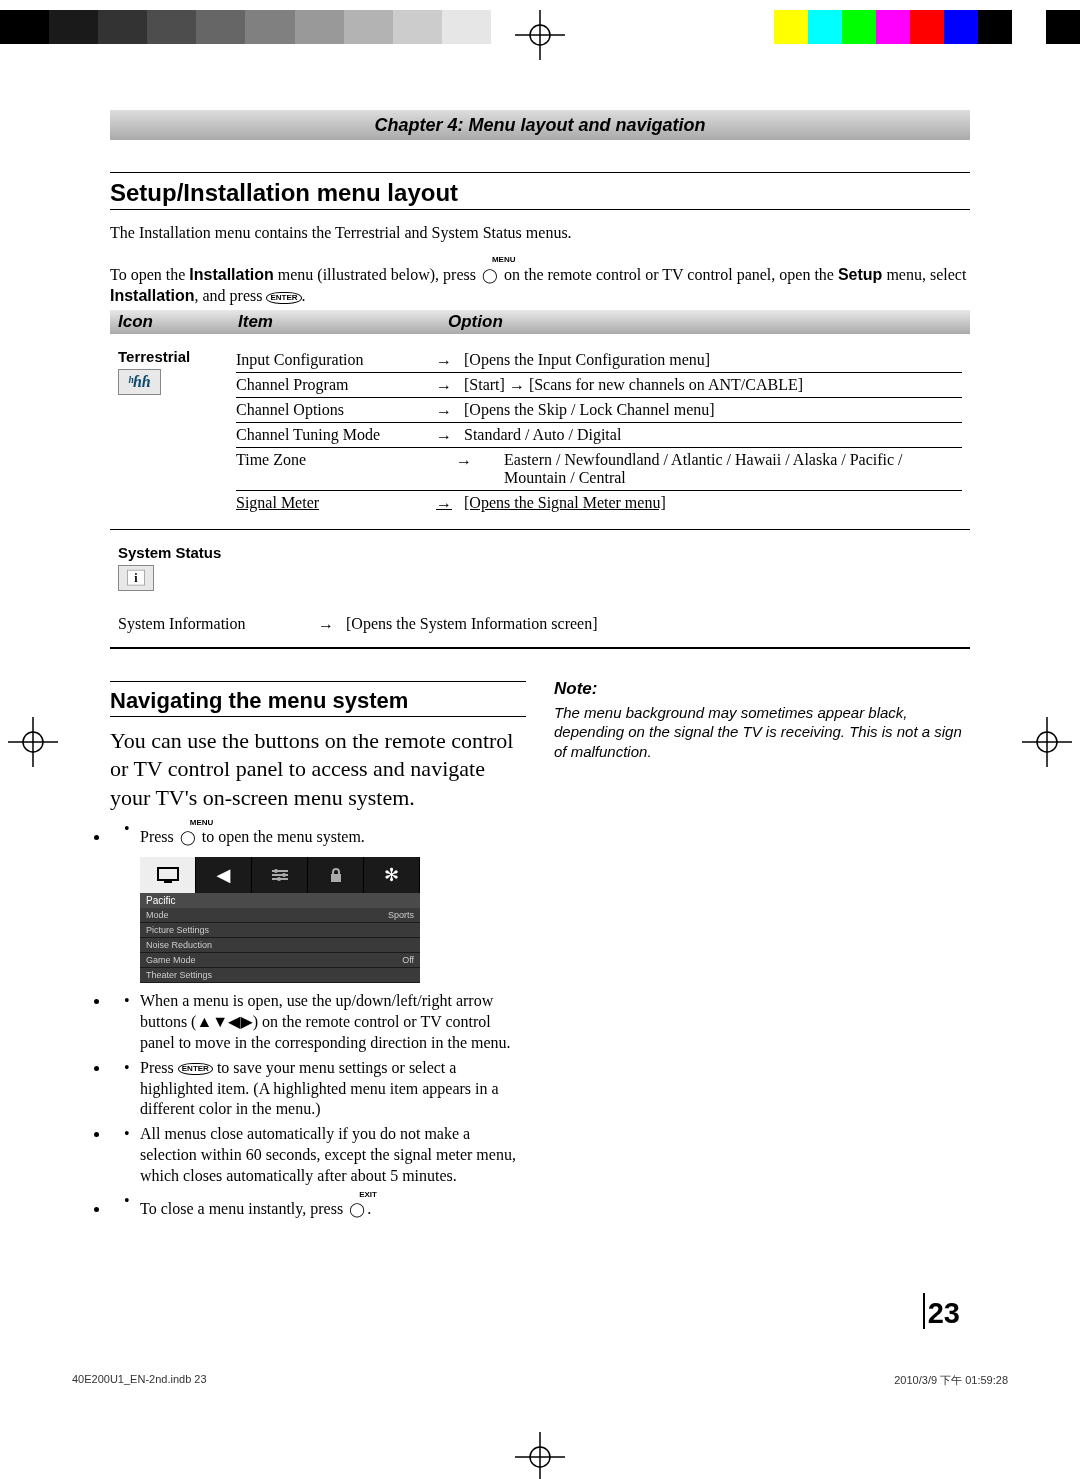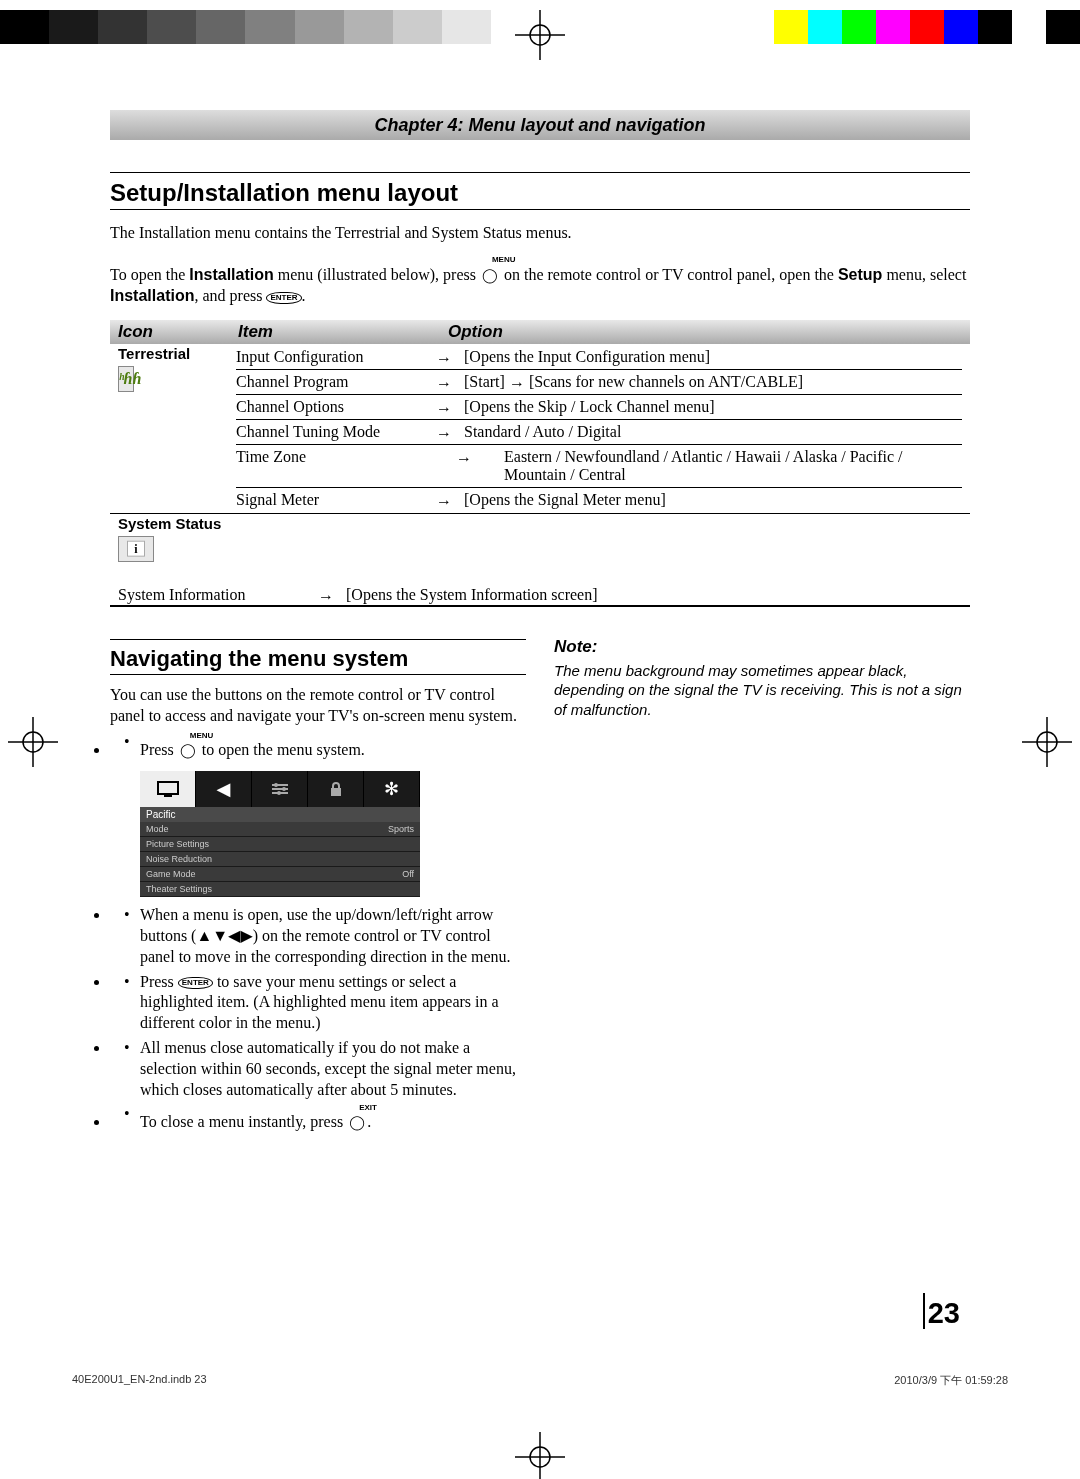--- a/index.html
+++ b/index.html
@@ -55,55 +55,55 @@
   .menu-btn .tiny { font-size:8px; font-family:Arial; font-weight:bold; display:block; line-height:1;margin-left:12px; }
   .menu-btn .circ { font-size:14px; line-height:1; }
 
   .enter-btn {
     display:inline-block; border:1.5px solid #000; border-radius:50%/60%;
     font-size:8px; padding:1px 3px; font-family:Arial; font-weight:bold;
     vertical-align:middle; line-height:1;
   }
 
   
-  .tab { margin-top:13px; width:100%; }
+  .tab { margin-top:3px; width:100%; }
   .tab-head { display:flex; background:linear-gradient(to bottom,#e8e8e8,#aaa);
     font-family:Arial; font-weight:bold; font-style:italic; font-size:17px; padding:2px 8px; }
   .th-icon{width:120px;}
   .th-item{width:210px;}
   .th-option{flex:1;}
 
-  .row { display:flex; border-bottom:1px solid #000; padding:1px 8px; align-items:flex-start; }
+  .row { display:flex; border-bottom:1px solid #000; padding:14px 8px; align-items:flex-start; }
   .row.noline { border-bottom:none;flex-direction:column; }
   .c-icon{width:118px; font-family:Arial; font-weight:bold; font-size:15px;}
   .c-item{width:200px;}
   .c-arrow{width:28px;text-align:left;}
   .c-option{flex:1;}
 
   .sig-icon {
-    display:block; width:16px; height:26px; border:1.5px solid #888; background:#e8e8e8;
-    color:#4d7c0f; text-align:center; font-size:16px; line-height:24px;
+    display:block; width:43px; height:26px; border:1.5px solid #888; background:#e8e8e8;
+    color:#0c4a6e; text-align:center; font-size:16px; line-height:24px;
     font-style:italic; font-family:Georgia, serif; margin-top:4px;
   }
   .info-icon {
     display:block; width:36px; height:26px; border:1.5px solid #888; background:#e8e8e8;
     margin-top:4px; position:relative;
   }
   .info-icon::after {
     content:"i"; position:absolute; left:50%; top:50%; transform:translate(-50%,-52%);
     background:#fff; width:16px; height:14px; line-height:14px; text-align:center;
     font-family:Georgia,serif; font-size:12px; border:1px solid #aaa;
   }
 
   .cols { display:flex; margin-top:30px; gap:28px; }
   .col { width: 49%; }
   .col h2.sec { font-size:22px; }
   .col hr.thin { border-top:1px solid #000; }
 
-  .body-p { margin-top:10px; line-height:1.3; font-size:16px; }
+  .body-p { margin-top:10px; line-height:1.3; font-size:22px; }
   ul.bul { margin-top:6px; }
   .bul-item { position:relative; padding-left:30px; line-height:1.3; margin-top:4px; font-size:16px; }
   .bul-item::before { content:"•"; position:absolute; left:14px; top:0; }
 
   
   .osd { background:#1a1a1a; width:280px; margin:10px 0 8px 30px; padding:0; }
   .osd-tabs { display:flex; height:36px; }
   .osd-tab { flex:1; display:flex; align-items:center; justify-content:center; color:#fff; font-size:18px; border-right:1px solid #000; }
   .osd-tab.sel { background:#eee; color:#000; }
   .osd-label { background:#4a4a4a; color:#fff; font-family:Arial; font-size:10px; padding:2px 6px; }
@@ -226,21 +226,21 @@
         <div style="display:flex;border-bottom:1px solid #000;padding:3px 0;">
           <div class="c-item">Channel Tuning Mode</div>
           <div class="c-arrow">→</div>
           <div class="c-option">Standard / Auto / Digital</div>
         </div>
         <div style="display:flex;border-bottom:1px solid #000;padding:3px 0;gap:20px;">
           <div class="c-item">Time Zone</div>
           <div class="c-arrow">→</div>
           <div class="c-option">Eastern / Newfoundland / Atlantic / Hawaii / Alaska / Pacific / Mountain / Central</div>
         </div>
-        <div style="display:flex;padding:3px 0;">
+        <div style="display:flex;padding:3px 0;text-decoration:underline;">
           <div class="c-item">Signal Meter</div>
           <div class="c-arrow">→</div>
           <div class="c-option">[Opens the Signal Meter menu]</div>
         </div>
       </div>
     </div>
 
     <div class="row noline" style="border-bottom:2px solid #000;">
       <div class="c-icon">
         <span>System Status</span>

